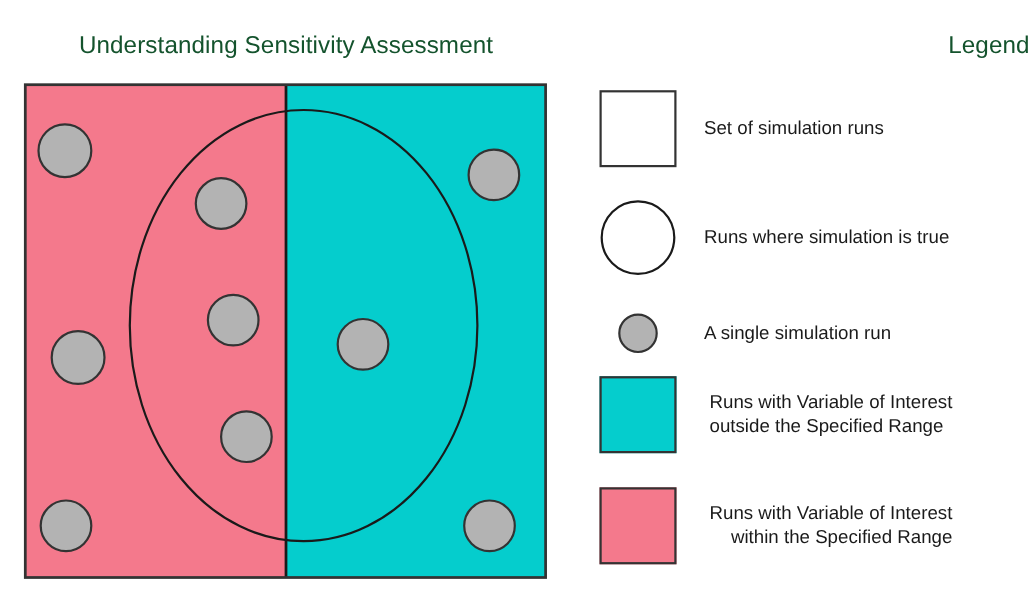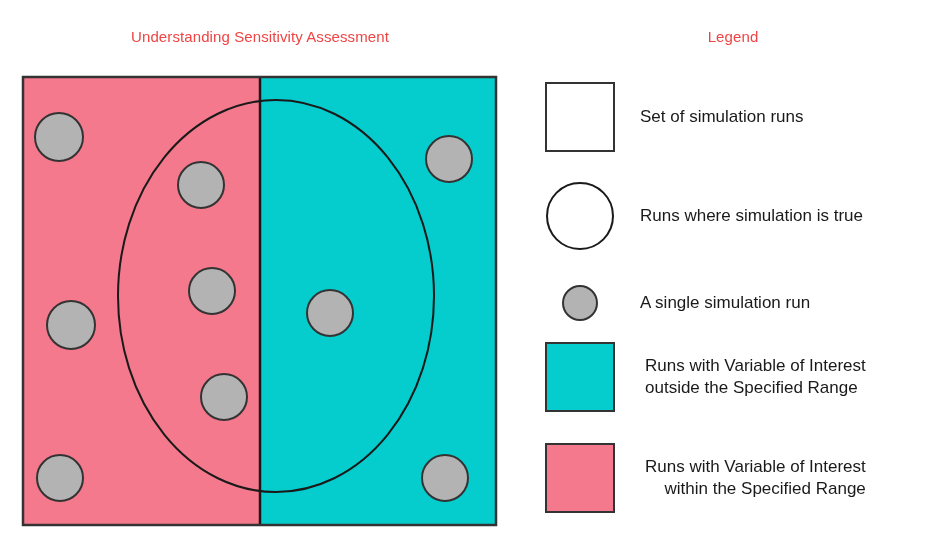--- a/index.html
+++ b/index.html
@@ -17,36 +17,36 @@
   }
   .page {
     position: relative;
     width: 936px;
     height: 554px;
   }
 
   
   .title {
     position: absolute;
-    font-size: 15px;
-    color: #ef4444;
+    font-size: 22px;
+    color: #14532d;
     white-space: nowrap;
     letter-spacing: 0.1px;
   }
   #diagram-title {
     left: 0;
     top: 28px;
     width: 520px;
     text-align: center;
   }
   #legend-title {
     left: 530px;
     top: 28px;
     width: 406px;
-    text-align: center;
+    text-align: right;
   }
 
   
   #diagram-svg {
     position: absolute;
     left: 0;
     top: 0;
   }
 
   

